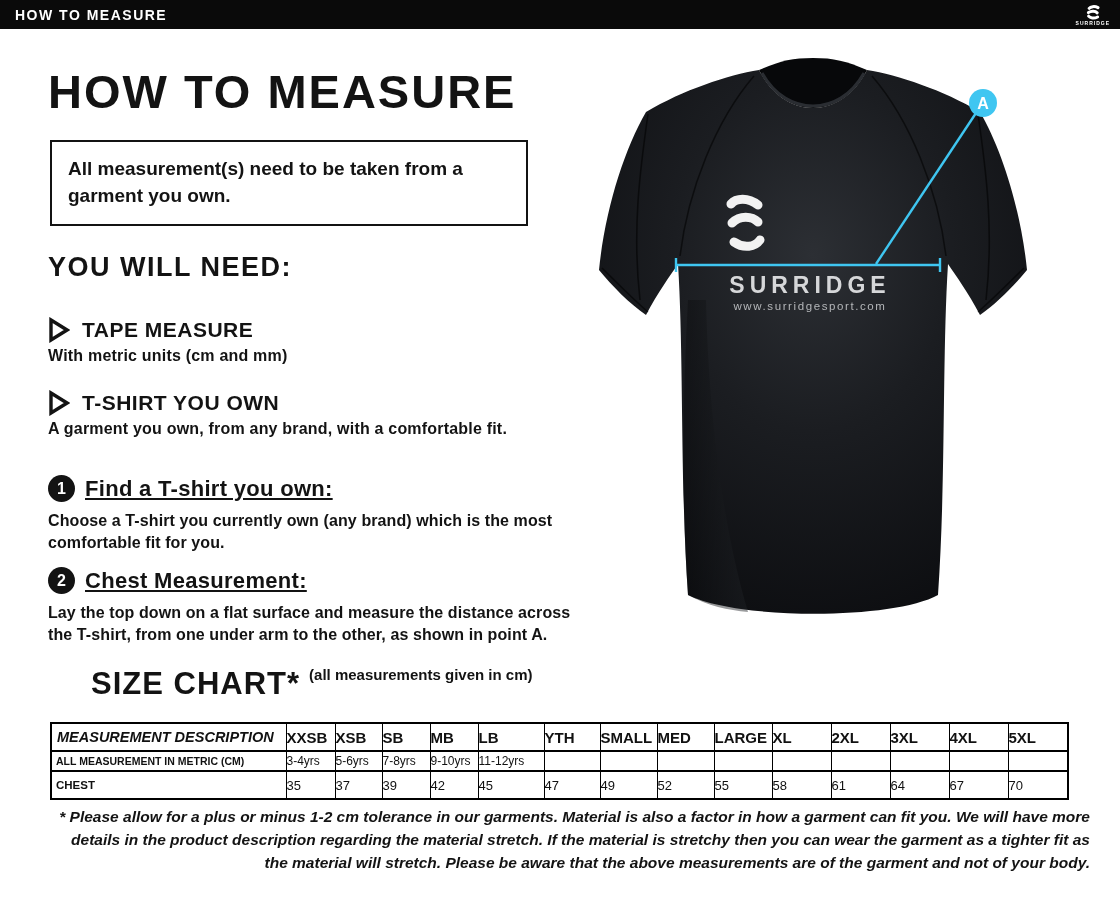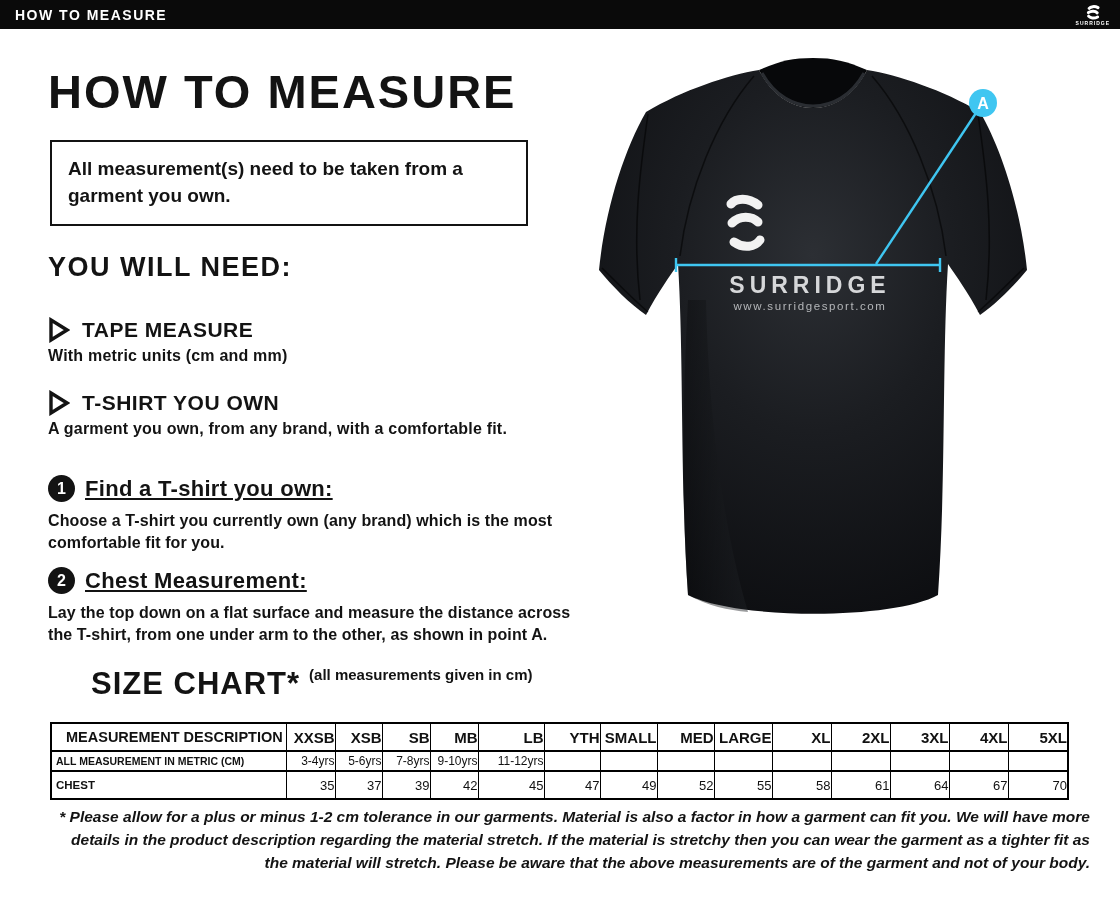--- a/index.html
+++ b/index.html
@@ -59,25 +59,25 @@
     position:absolute; left:48px; top:666px; display:flex; align-items:flex-start; gap:9px;margin-left:43px;
   }
   .sizechart-title { font-size:31px; font-weight:700; letter-spacing:1px; color:#131313; }
   .sizechart-note { font-size:15px; font-weight:700; color:#131313; }
   table.size-table {
     position:absolute; left:50px; top:722px; width:1017px;
     border-collapse:collapse; table-layout:fixed;
     border:2.5px solid #000;
   }
   table.size-table td, table.size-table th {
-    border:1.5px solid #000; text-align:right; vertical-align:middle;
+    border:1.5px solid #000; text-align:left; vertical-align:middle;
     overflow:hidden; white-space:nowrap; color:#111;
   }
   table.size-table tr.hdr th { height:28px; font-size:15px; font-weight:700; border-bottom:2.5px solid #000; }
-  table.size-table tr.hdr th:first-child { text-align:left; padding-left:14px; font-size:14.5px; }
+  table.size-table tr.hdr th:first-child { text-align:left; padding-left:5px; font-size:14.5px;font-style:italic; }
   table.size-table tr.metric td { height:20px; font-size:12px; font-weight:400; }
   table.size-table tr.metric td:first-child { text-align:left; padding-left:4px; font-size:10.5px; font-weight:700; border-bottom:2px solid #000; }
   table.size-table tr.metric td { border-bottom:2px solid #000; }
   table.size-table tr.chest td { height:28px; font-size:13px; font-weight:400; }
   table.size-table tr.chest td:first-child { text-align:left; padding-left:4px; font-size:11.5px; font-weight:700; }
   
   .disclaimer {
     position:absolute; left:48px; top:806px; width:1042px;
     font-size:15.5px; font-weight:700; font-style:italic; line-height:1.47; color:#131313;text-align:right;
   }

